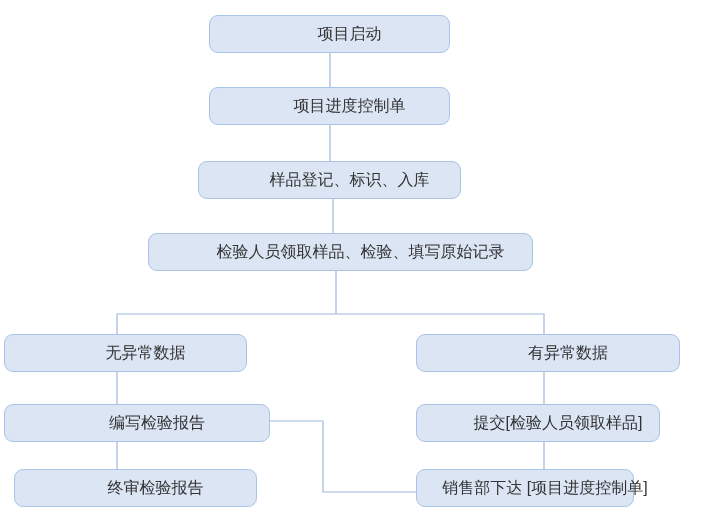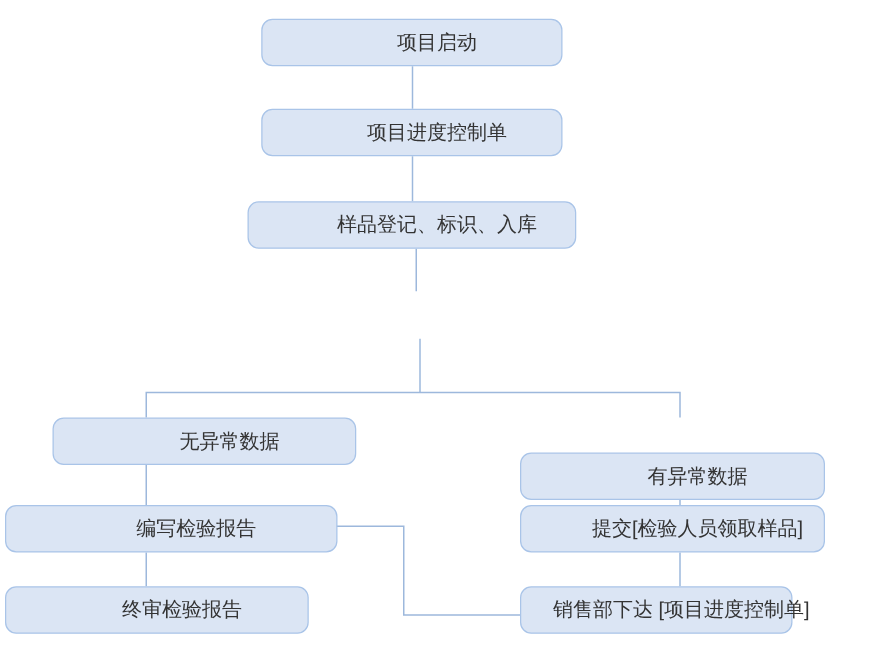--- a/index.html
+++ b/index.html
@@ -45,25 +45,25 @@
     white-space:nowrap;
     height:38px;
     padding-left:40px;
   }
   
   #n0{left:209px;top:15px;width:241px;}
   #n1{left:209px;top:87px;width:241px;}
   #n2{left:198px;top:161px;width:263px;text-align:right;}
   #n3{left:148px;top:233px;width:385px;}
   
-  #n4{left:4px;top:334px;width:243px;margin-left:38px;}
-  #n5{left:416px;top:334px;width:244px;margin-top:28px;}
+  #n4{left:4px;top:334px;width:243px;}
+  #n5{left:416px;top:334px;width:264px;}
   #n6{left:4px;top:404px;width:266px;}
   #n7{left:416px;top:404px;width:244px;}
-  #n8{left:4px;top:469px;width:243px;}
+  #n8{left:14px;top:469px;width:243px;}
   #n9{left:416px;top:469px;width:218px;}
 </style>
 </head>
 <body>
 
 <div class="stage">
 
   <svg class="connectors" viewBox="0 0 703 517" xmlns="http://www.w3.org/2000/svg">
 
     <path class="c" d="M330 53 V87"></path>
@@ -80,20 +80,21 @@
     <path class="c" d="M544 372 V404"></path>
     <path class="c" d="M544 442 V469"></path>
 
     <path class="c" d="M416 492 H323 V421 H252"></path>
     <polyline class="c" points="260,416 251,421 260,426"></polyline>
   </svg>
 
   <div class="node" id="n0">项目启动</div>
   <div class="node" id="n1">项目进度控制单</div>
   <div class="node" id="n2">样品登记、标识、入库</div>
+  <div class="node" id="n3">检验人员领取样品、检验、填写原始记录</div>
   <div class="node" id="n4">无异常数据</div>
   <div class="node" id="n5">有异常数据</div>
   <div class="node" id="n6">编写检验报告</div>
   <div class="node" id="n7">提交[检验人员领取样品]</div>
   <div class="node" id="n8">终审检验报告</div>
   <div class="node" id="n9">销售部下达 [项目进度控制单]</div>
 
 </div>
 
 </body></html>

